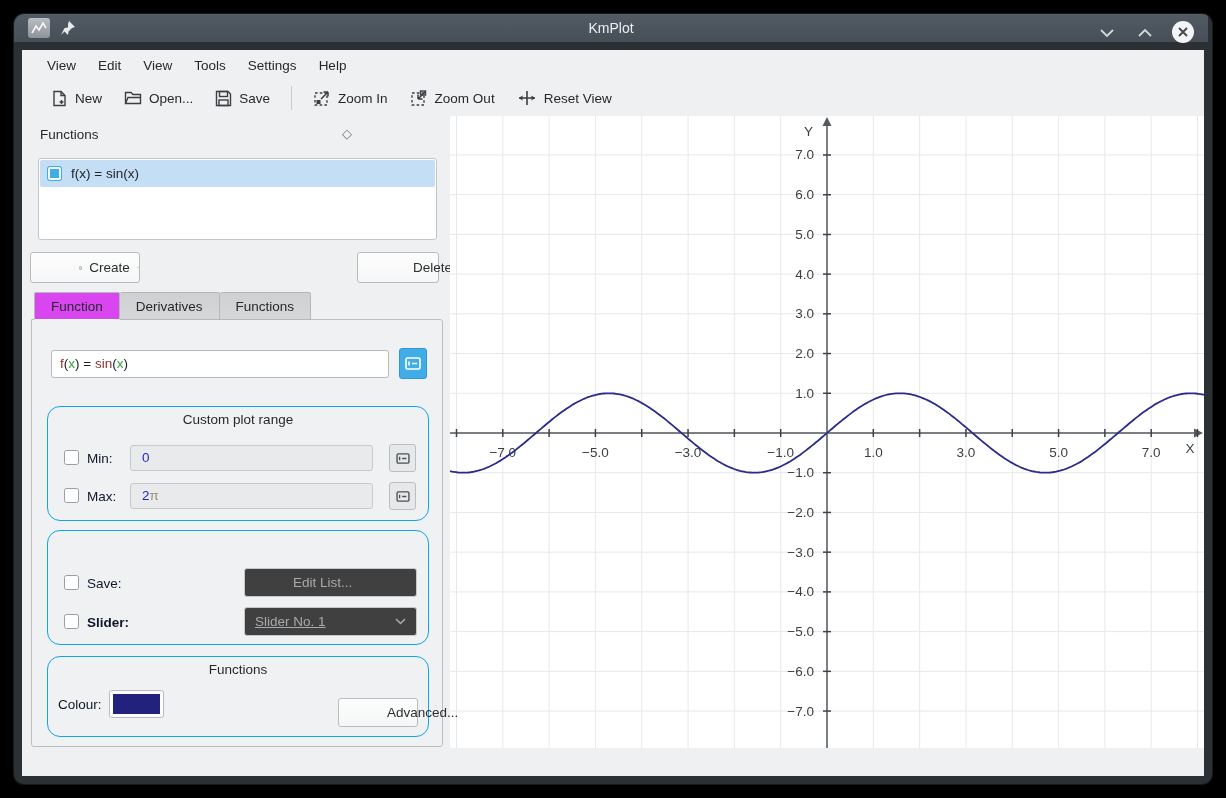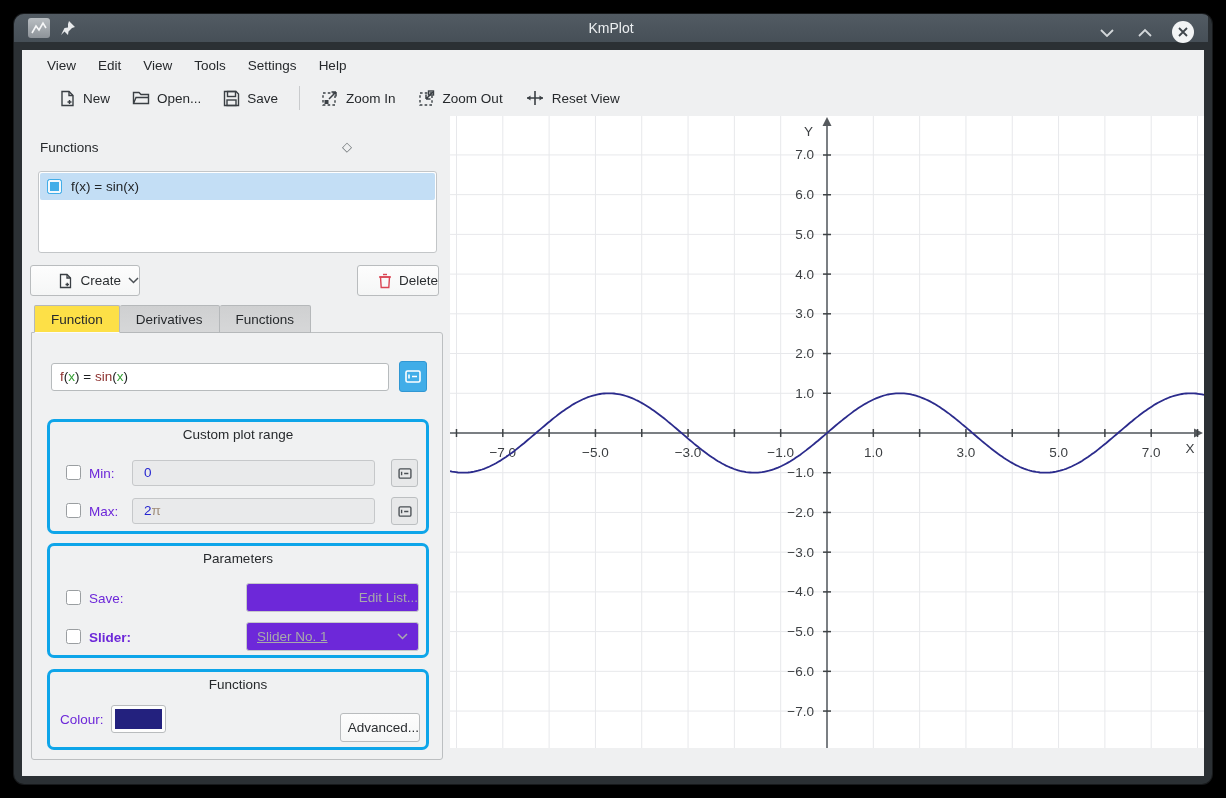--- a/index.html
+++ b/index.html
@@ -16,61 +16,61 @@
   .title-text { position:absolute; left:0; right:0; text-align:center; color:#eceff1; font-size:14px; }
   .tb-right { position:absolute; right:14px; top:0; height:36px; display:flex; align-items:center; gap:16px; }
   .winctl { width:22px; height:22px; display:flex; align-items:center; justify-content:center; cursor:pointer; }
   .closebtn { background:#f2f4f5; border-radius:50%; }
   
   .winbody { position:absolute; left:8px; right:8px; top:36px; bottom:8px; background:#eff0f1; overflow:hidden; }
   
   .menubar { height:30px; display:flex; align-items:center; padding-left:14px; }
   .menu-item { padding:4px 11px; font-size:13.5px; color:#26292c; border-radius:3px; cursor:pointer; }
   
-  .toolbar { height:36px; display:flex; align-items:center; padding-left:28px; gap:4px; }
+  .toolbar { height:36px; display:flex; align-items:center; padding-left:20px; gap:4px; }
   .tool-btn { display:flex; align-items:center; gap:7px; padding:5px 9px; font-size:13.5px; color:#26292c;
               border-radius:3px; cursor:pointer; }
   .tool-sep { width:1px; height:24px; background:#c9cbcd; margin:0 8px; }
   
   .main { position:absolute; left:0; right:0; top:66px; bottom:0; }
-  .dock { position:absolute; left:0; top:16px; width:342px; height:100%; }
+  .dock { position:absolute; left:0; top:3px; width:342px; height:100%; }
   .dock-title { position:absolute; left:18px; top:8px; font-size:13.5px; color:#26292c; }
   .dock-float { position:absolute; right:12px; top:7px; color:#6b7073; font-size:13px; cursor:pointer; }
   .fn-list { position:absolute; left:16px; top:39px; width:399px; height:82px; background:#fff;
              border:1px solid #c3c6c8; border-radius:3px; }
   .fn-row { position:absolute; left:1px; right:1px; top:1px; height:27px; background:#c3def5;
             border-radius:2px; display:flex; align-items:center; cursor:pointer; }
   .cbx { width:15px; height:15px; border:1px solid #9a9ea1; border-radius:2.5px; background:#fff; flex:none; }
   .cbx.checked { border:1.5px solid #41ade8; background:#41ade8; box-shadow:inset 0 0 0 2px #f3f8fc; }
   .fn-row .cbx { margin-left:7px; }
   .fn-row-label { margin-left:9px; font-size:13.5px; color:#232629; }
   .btn { background:linear-gradient(#fdfdfd,#f5f6f6); border:1px solid #b9bcbe; border-radius:3px;
-         font-size:13.5px; color:#2b2e31; display:flex; align-items:center; justify-content:flex-end; gap:7px; cursor:pointer; }
-  .btn.disabled { background:#6d28d9; border-color:#c6c8ca; color:#a7a9ab; cursor:default; }
+         font-size:13.5px; color:#2b2e31; display:flex; align-items:center; justify-content:flex-start; gap:7px; cursor:pointer;padding-left:48px; }
+  .btn.disabled { background:#404040; border-color:#c6c8ca; color:#a7a9ab; cursor:default; }
   .create-btn { position:absolute; left:8px; top:133px; width:110px; height:31px; }
   .delete-btn { position:absolute; left:335px; top:133px; width:82px; height:31px; }
   
   .tabbar { position:absolute; left:12px; top:173px; height:28px; display:flex; z-index:2; }
   .tab { padding:0 16px; height:28px; line-height:27px; font-size:13.5px; color:#26292c; cursor:pointer;
          background:linear-gradient(#cfd0d1,#d6d7d8); border:1px solid #b5b8ba; border-left-width:0;
          border-radius:2px 2px 0 0; }
   .tab:first-child { border-left-width:1px; }
-  .tab.active { background:#fde047; border-bottom-color:#fafbfb; }
+  .tab.active { background:#d946ef; border-bottom-color:#fafbfb; }
   .tab-pane { position:absolute; left:9px; top:200px; width:412px; height:428px;
               border:1px solid #bcbfc1; border-radius:0 3px 3px 3px; background:#f0f1f2; z-index:1; }
   
   .eq-input { position:absolute; left:19px; top:30px; width:338px; height:28px; background:#fff;
               border:1px solid #b7bbbd; border-radius:3px; font-size:13.5px; line-height:26px; padding-left:8px; }
   .eq-btn { position:absolute; left:367px; top:28px; width:28px; height:31px; background:#41ade8;
             border:1px solid #3097d3; border-radius:3px; display:flex; align-items:center; justify-content:center; cursor:pointer; }
   
-  .group { position:absolute; left:15px; width:382px; border:3px solid #0ea5e9; border-radius:7px; }
+  .group { position:absolute; left:15px; width:382px; border:1px solid #0ea5e9; border-radius:13px; }
   .group-title { display:block; text-align:center; padding-top:5px; font-size:13.5px; color:#26292c; }
   .g-cbx { position:absolute; left:16px; }
-  .g-label { position:absolute; left:39px; font-size:13.5px; color:#6d28d9; }
+  .g-label { position:absolute; left:39px; font-size:13.5px; color:#0f172a; }
   .g-input { position:absolute; left:82px; width:243px; height:26px; background:#e9eaeb;
              border:1px solid #c6c8ca; border-radius:3px; font-size:13.5px; line-height:24px; padding-left:11px; }
   .g-inpbtn { position:absolute; left:341px; width:27px; height:28px; background:#e7e8e9;
               border:1px solid #bcbfc1; border-radius:3px; display:flex; align-items:center; justify-content:center; }
   .combo { display:flex; align-items:center; justify-content:space-between; padding:0 10px; }
   .swatch-btn { position:absolute; left:61px; top:33px; width:55px; height:28px; background:#fdfdfd;
                 border:1px solid #b9bcbe; border-radius:3px; padding:3px; cursor:pointer; }
   .swatch-inner { width:100%; height:100%; }
   
   .plot { position:absolute; left:428px; top:0; width:754px; height:632px; background:#fff; }
@@ -239,21 +239,20 @@
             <div class="g-input" style="top:76px;"><span style="color: rgb(38, 38, 208);">2</span><span style="color: rgb(161, 143, 124);">π</span></div>
             <div class="g-inpbtn" style="top:75px;">
               <svg width="14" height="11" viewBox="0 0 16 13">
                 <rect x="1" y="1" width="14" height="11" rx="1.5" fill="none" stroke="#4a4f54" stroke-width="1.6"></rect>
                 <path d="M4 4.5 V8.5 M7 6.5 H12" stroke="#4a4f54" stroke-width="1.6"></path>
               </svg>
             </div>
           </div>
 
           <div class="group" style="top:210px; height:115px;">
-            <span class="group-title">Parameters</span>
             <div class="cbx g-cbx" style="top:44px;"></div>
             <div class="g-label" style="top:45px;">Save:</div>
             <div class="btn disabled" style="position:absolute; left:196px; top:37px; width:173px; height:29px;">Edit List...</div>
             <div class="cbx g-cbx" style="top:83px;"></div>
             <div class="g-label" style="top:84px;font-weight:bold;">Slider:</div>
             <div class="btn disabled combo" style="position:absolute; left:196px; top:76px; width:173px; height:29px;text-decoration:underline;">
               <span>Slider No. 1</span>
               <svg width="11" height="7" viewBox="0 0 11 7">
                 <polyline points="1,1 5.5,5.5 10,1" fill="none" stroke="#a9abad" stroke-width="1.5"></polyline>
               </svg>

